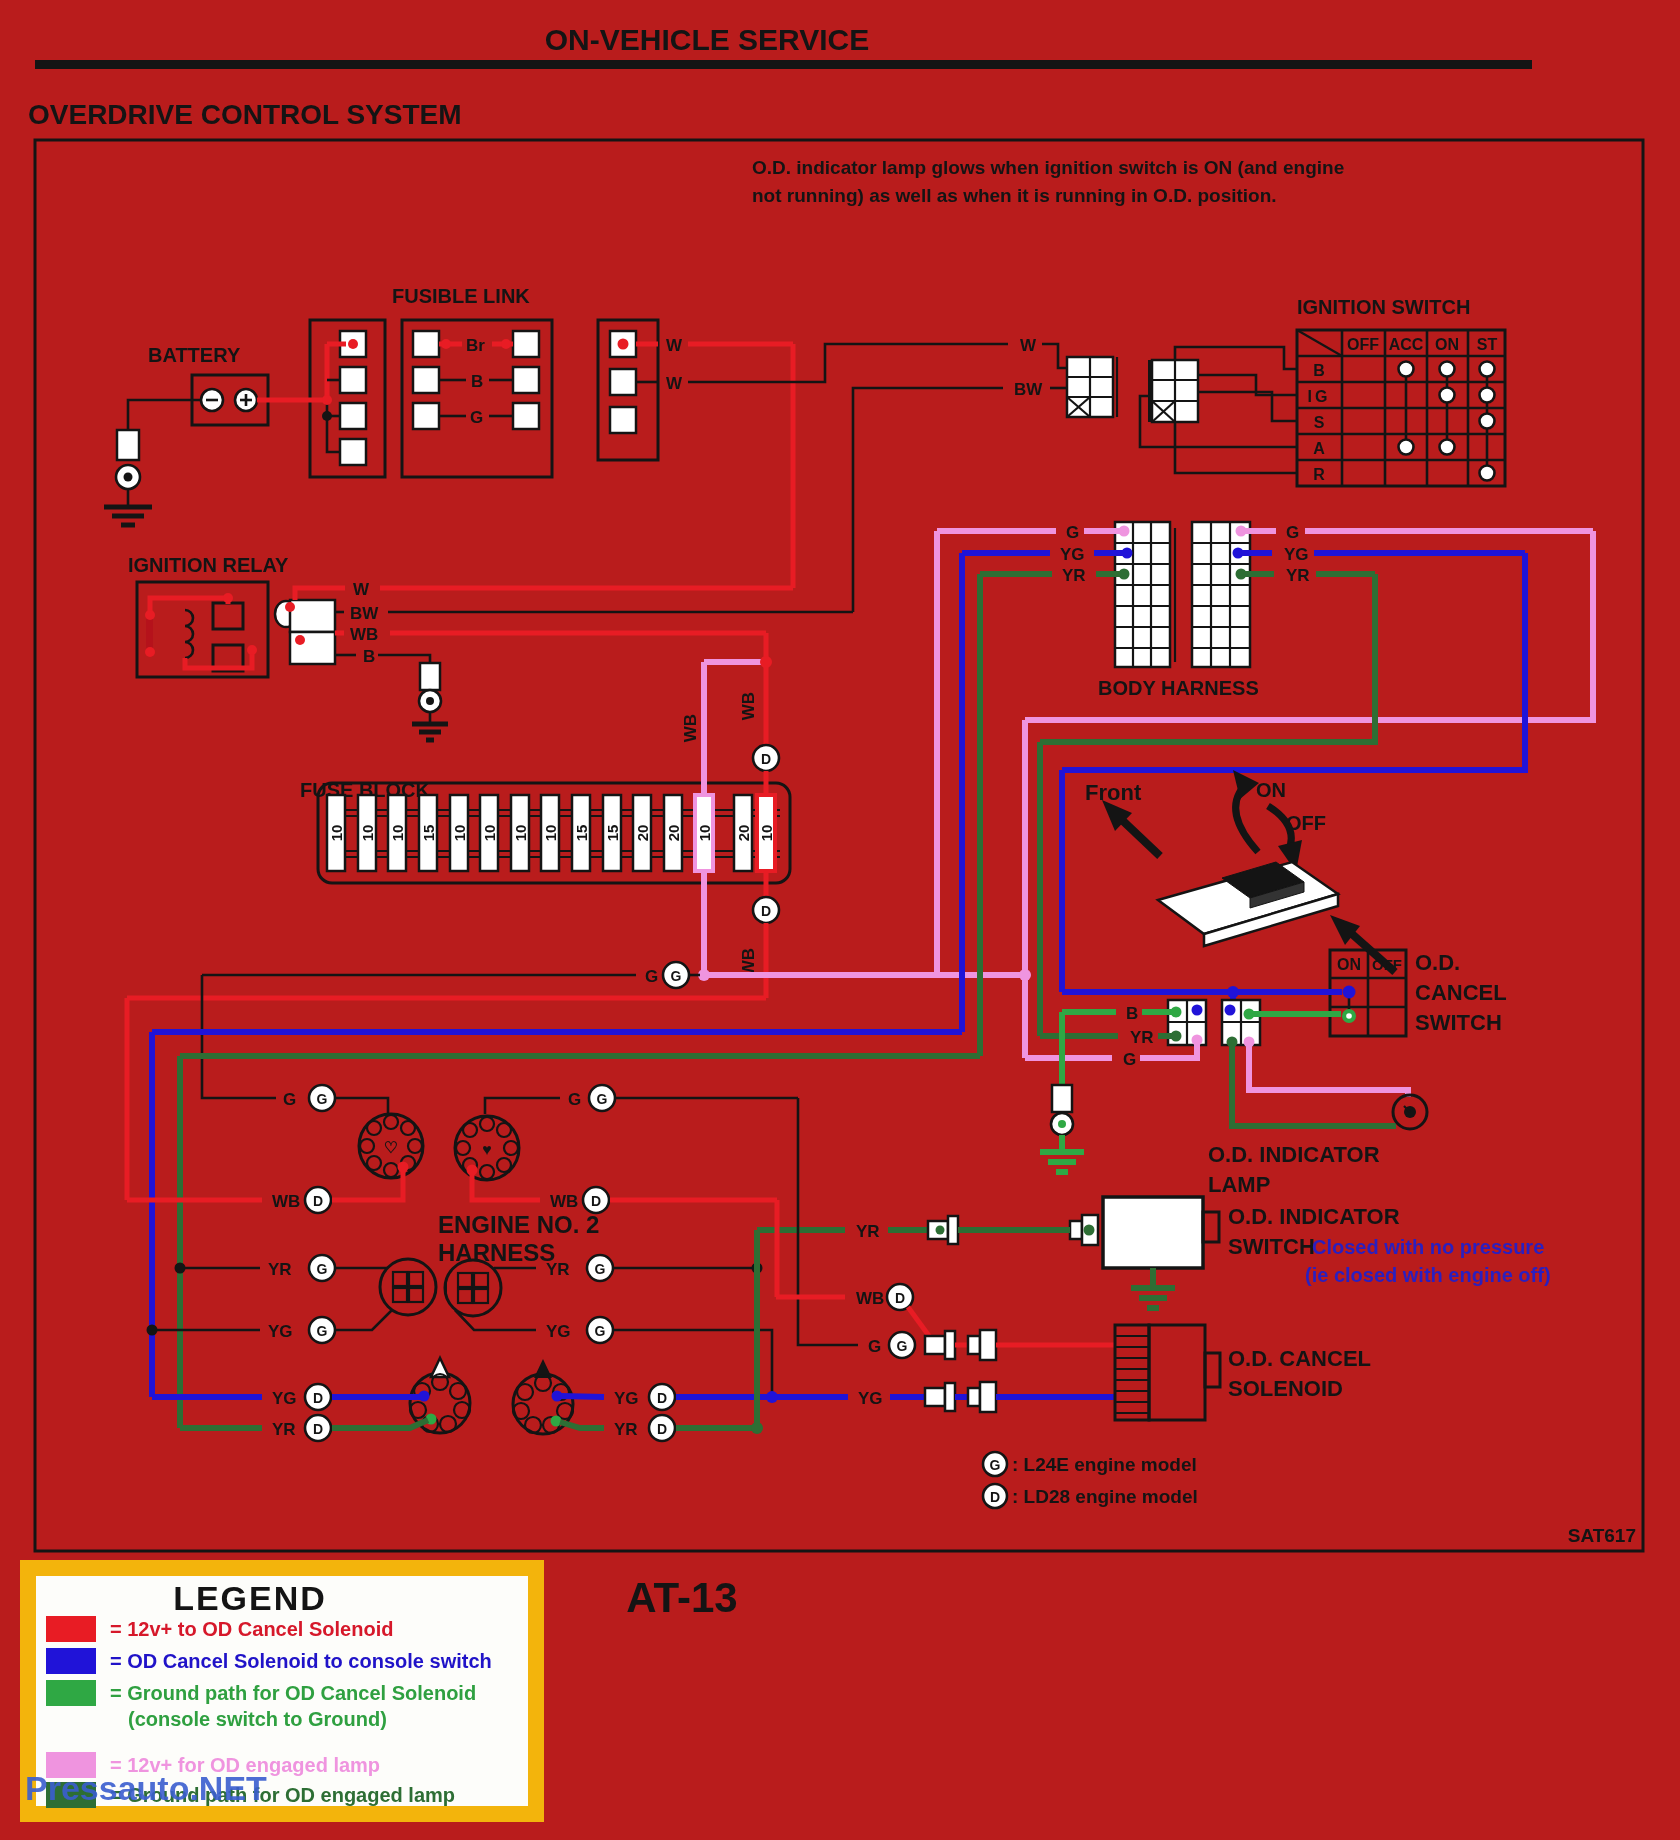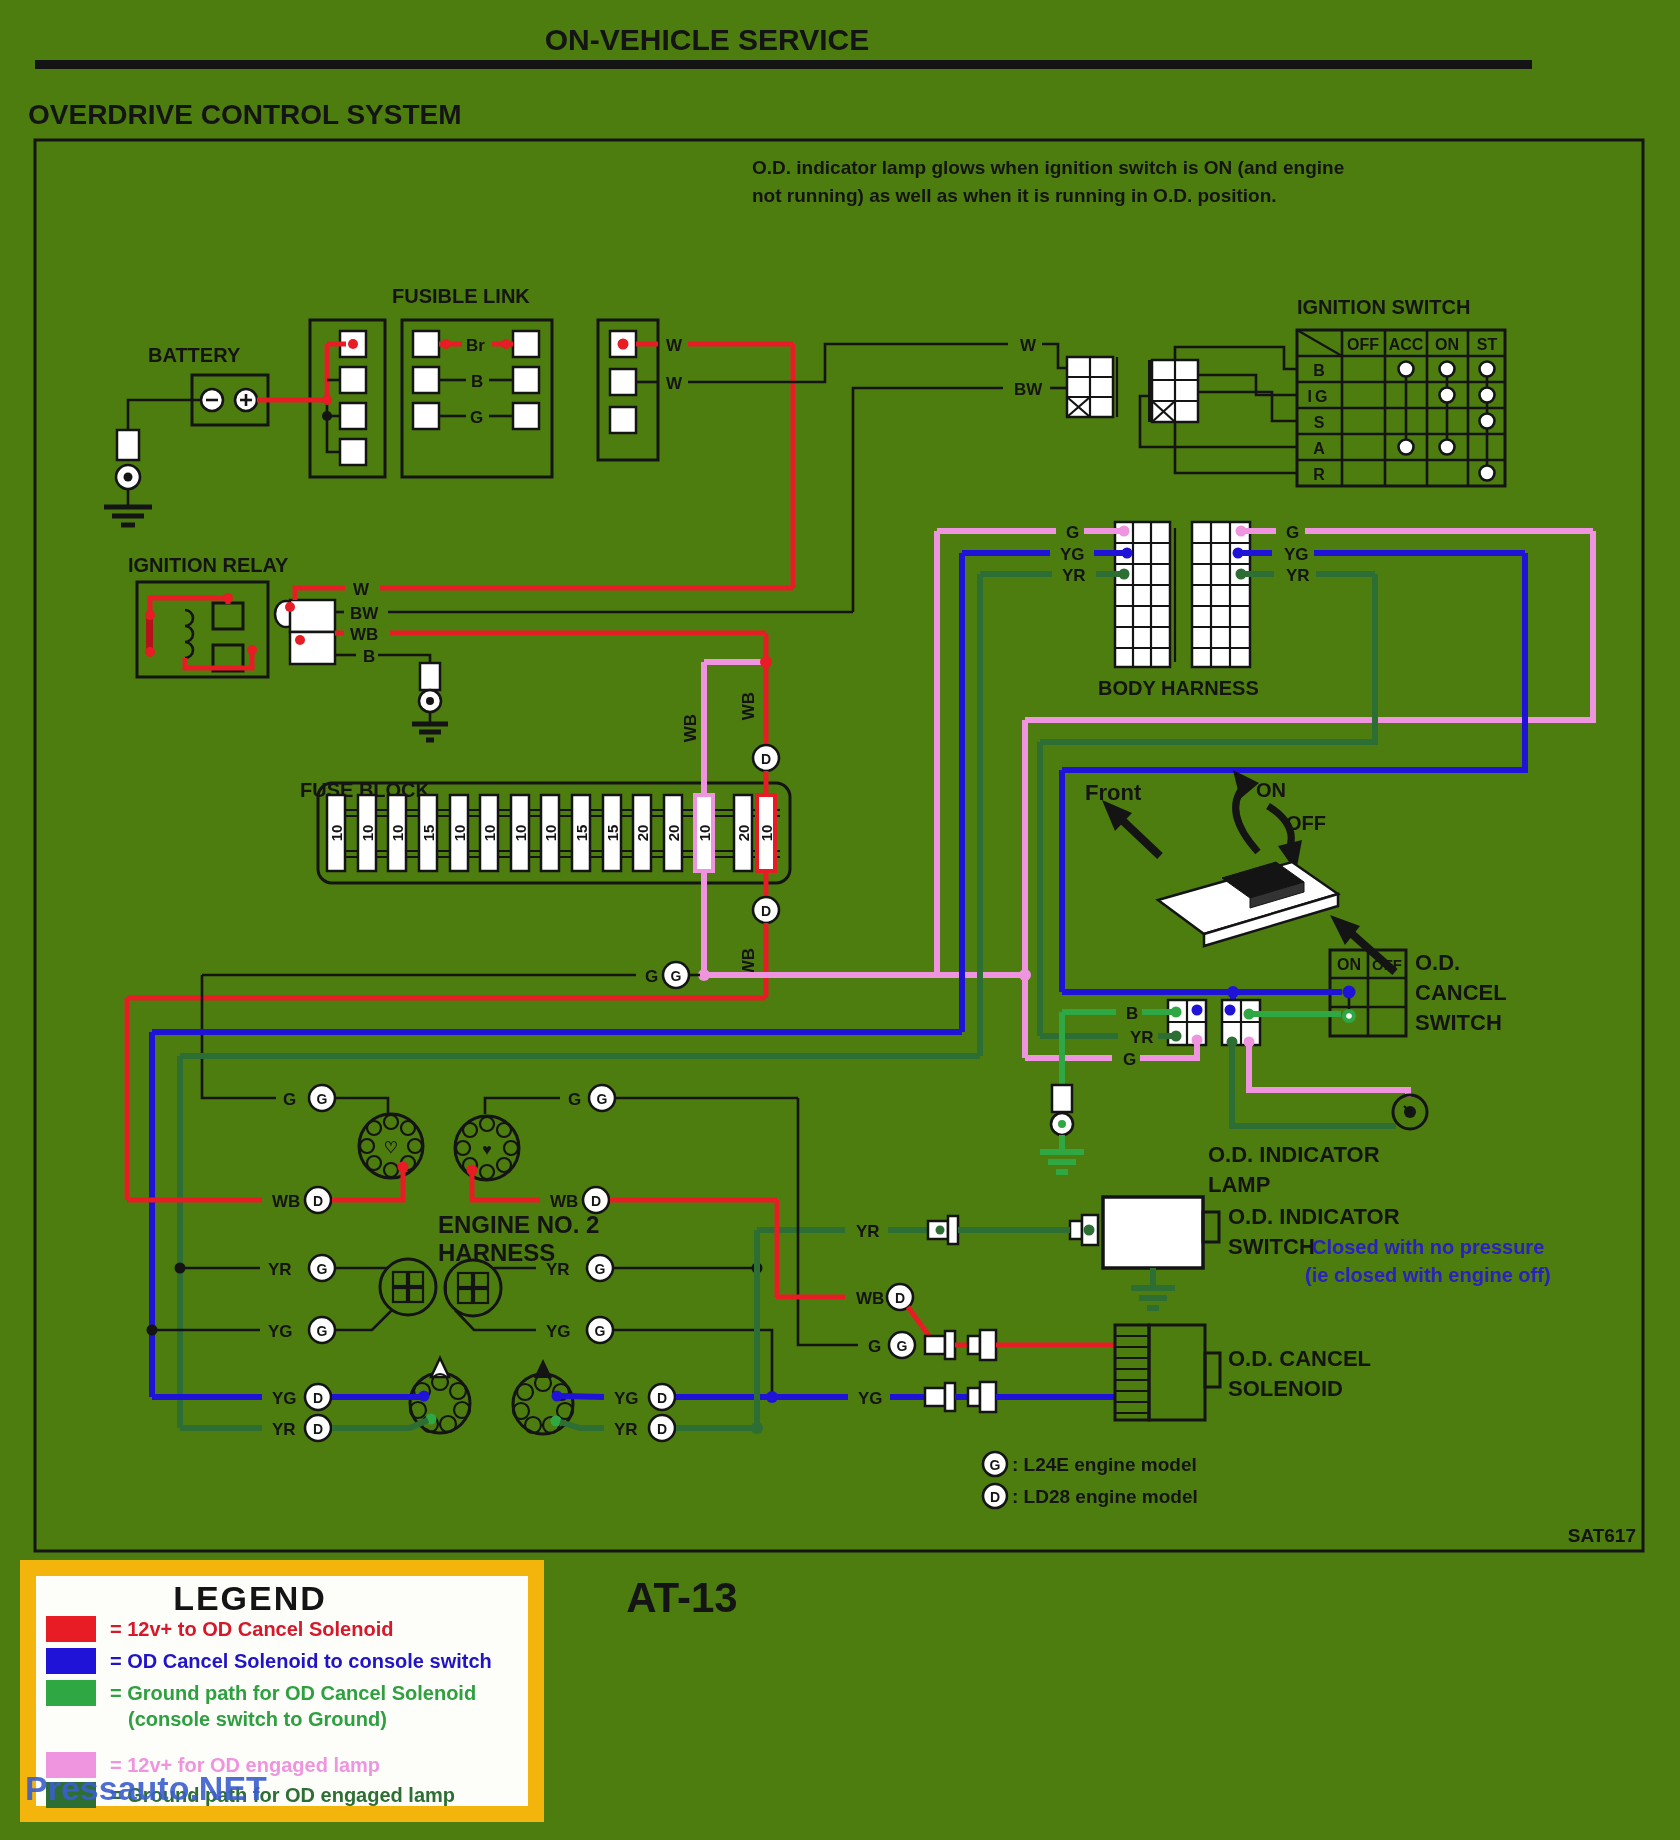--- a/index.html
+++ b/index.html
@@ -1,16 +1,16 @@
 <!DOCTYPE html>
 <html><head>
 <meta charset="utf-8">
 <style>
   html,body{margin:0;padding:0;background:#e8e8e4;}
-  #stage{position:relative;width:1680px;height:1840px;background:#4d7c0f;font-family:"Liberation Sans",sans-serif;}
+  #stage{position:relative;width:1680px;height:1840px;background:#b91c1c;font-family:"Liberation Sans",sans-serif;}
   svg{position:absolute;left:0;top:0;}
   text{font-family:"Liberation Sans",sans-serif;fill:#141414;font-weight:bold;}
   .t17{font-size:17px;} .t15{font-size:15px;} .t20{font-size:20px;} .t22{font-size:22px;}
   .t19{font-size:19px;} .t24{font-size:24px;} .t28{font-size:28px;} .t30{font-size:30px;}
   .t42{font-size:42px;} .t34{font-size:34px;} .t16{font-size:16px;} .t14{font-size:14px;}
   .tm{text-anchor:middle;} .te{text-anchor:end;}
   .wk{stroke:#141414;stroke-width:2.6;fill:none;}
   .wk2{stroke:#141414;stroke-width:2.2;fill:none;}
   .wr{stroke:#e81c24;stroke-width:5;fill:none;}
   .wb{stroke:#2013d8;stroke-width:6;fill:none;}

